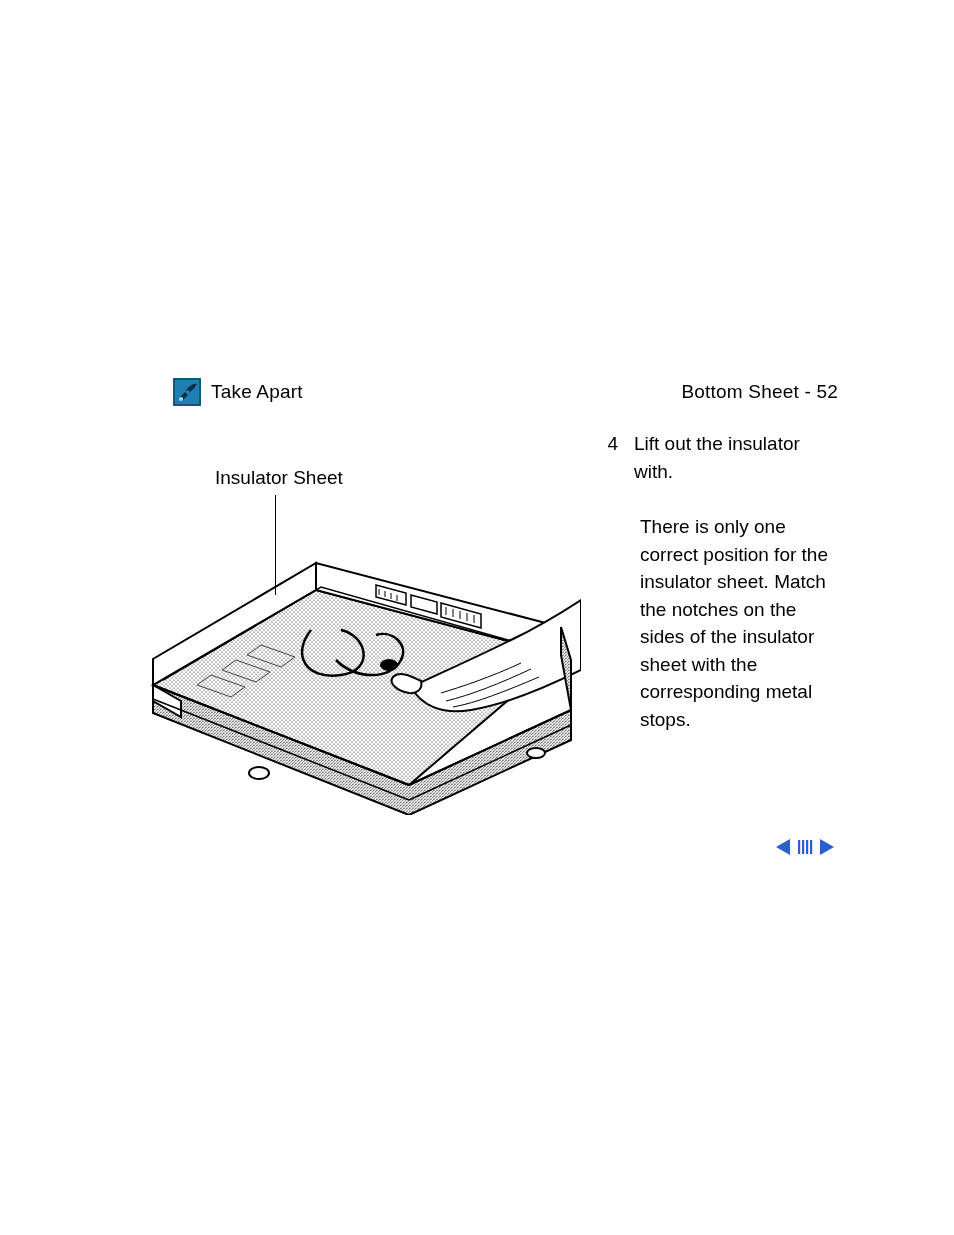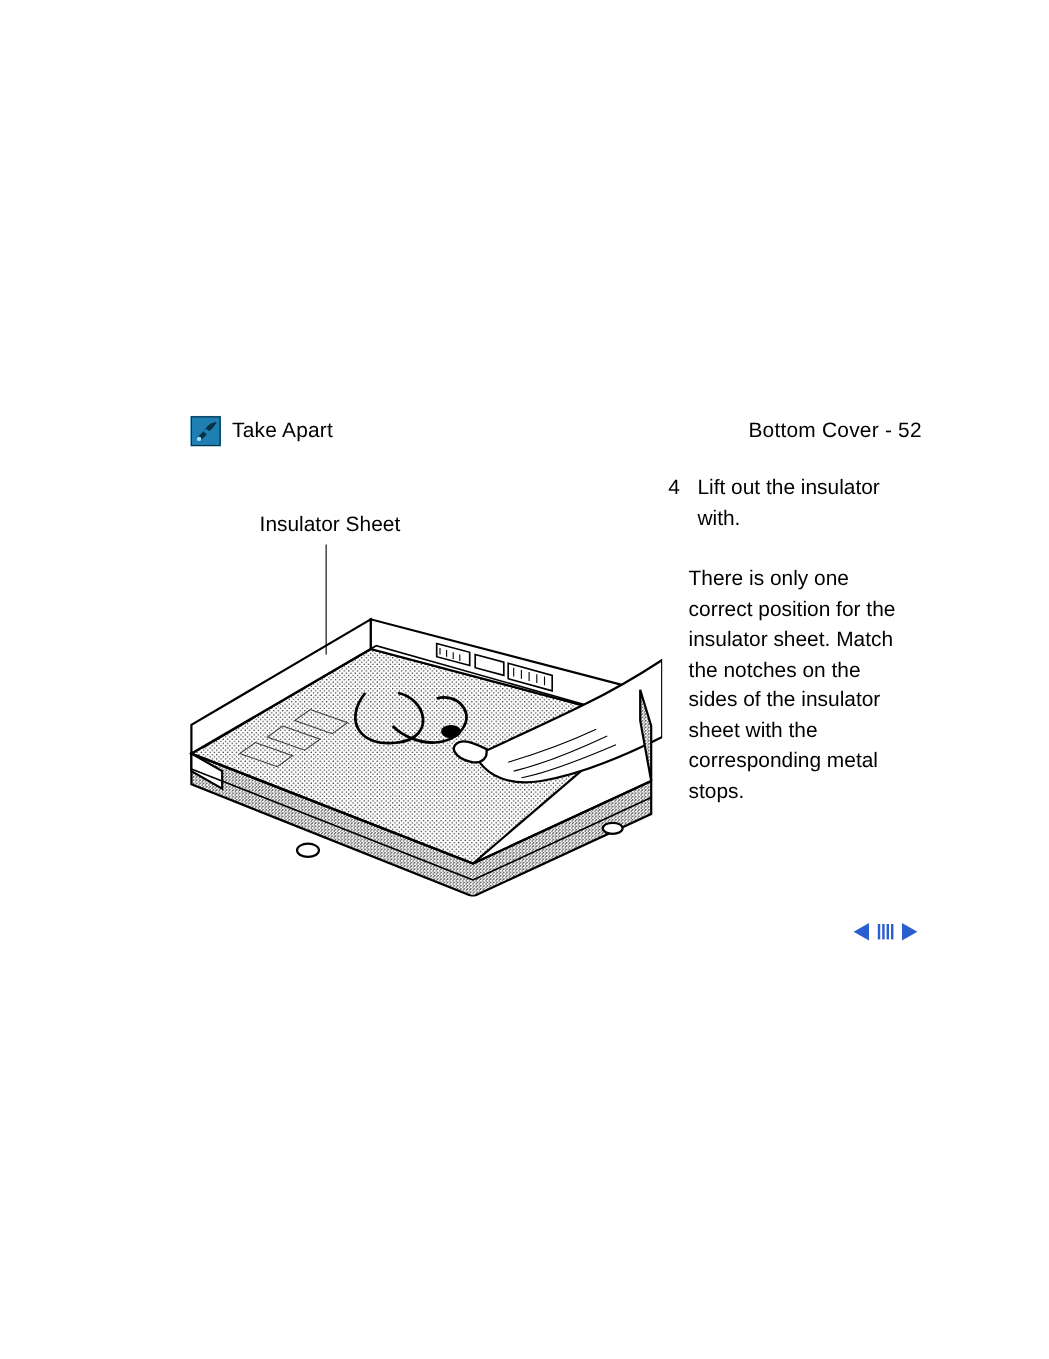--- a/index.html
+++ b/index.html
@@ -37,21 +37,21 @@
     width: 28px;
     height: 28px;
     display: block;
   }
   .header-right {
     font-size: 19px;
   }
   .figure {
     position: absolute;
     top: 455px;
-    left: 162px;
+    left: 141px;
     width: 440px;
   }
   .fig-label {
     position: absolute;
     top: 12px;
     left: 74px;
     font-size: 19px;
   }
   .fig-leader {
     position: absolute;
@@ -81,21 +81,21 @@
   }
   .step-num {
     width: 14px;
     text-align: right;
     flex: 0 0 auto;
   }
   .step-text {
     flex: 1 1 auto;
   }
   .note {
-    margin-left: 22px;
+    margin-left: 36px;
   }
   .nav {
     position: absolute;
     bottom: 378px;
     right: 118px;
     display: flex;
     align-items: center;
     gap: 2px;
   }
   .nav svg { display: block; }
@@ -111,21 +111,21 @@
         <rect x="0" y="0" width="28" height="28" fill="#1f7fb2"></rect>
         <rect x="1" y="1" width="26" height="26" fill="none" stroke="#063248" stroke-width="1"></rect>
 
         <path d="M6 20 L12 14 L15 17 L9 23 Z" fill="#063248"></path>
         <path d="M13 13 C15 9, 20 5, 24 6 C22 9, 20 12, 17 14 L15 12 Z" fill="#063248"></path>
         <circle cx="8" cy="21" r="2" fill="#a7e1ff"></circle>
       </svg>
       <span>Take Apart</span>
     </div>
     <div class="header-right">
-      <span>Bottom Cover</span><span> - </span><span>52</span>
+      <span>Bottom Sheet</span><span> - </span><span>52</span>
     </div>
   </div>
 
   <div class="figure">
     <div class="fig-label">Insulator Sheet</div>
     <div class="fig-leader"></div>
 
     <svg class="fig-svg" viewBox="0 0 440 360">
       <defs>
         <pattern id="stipple" patternUnits="userSpaceOnUse" width="4" height="4">

